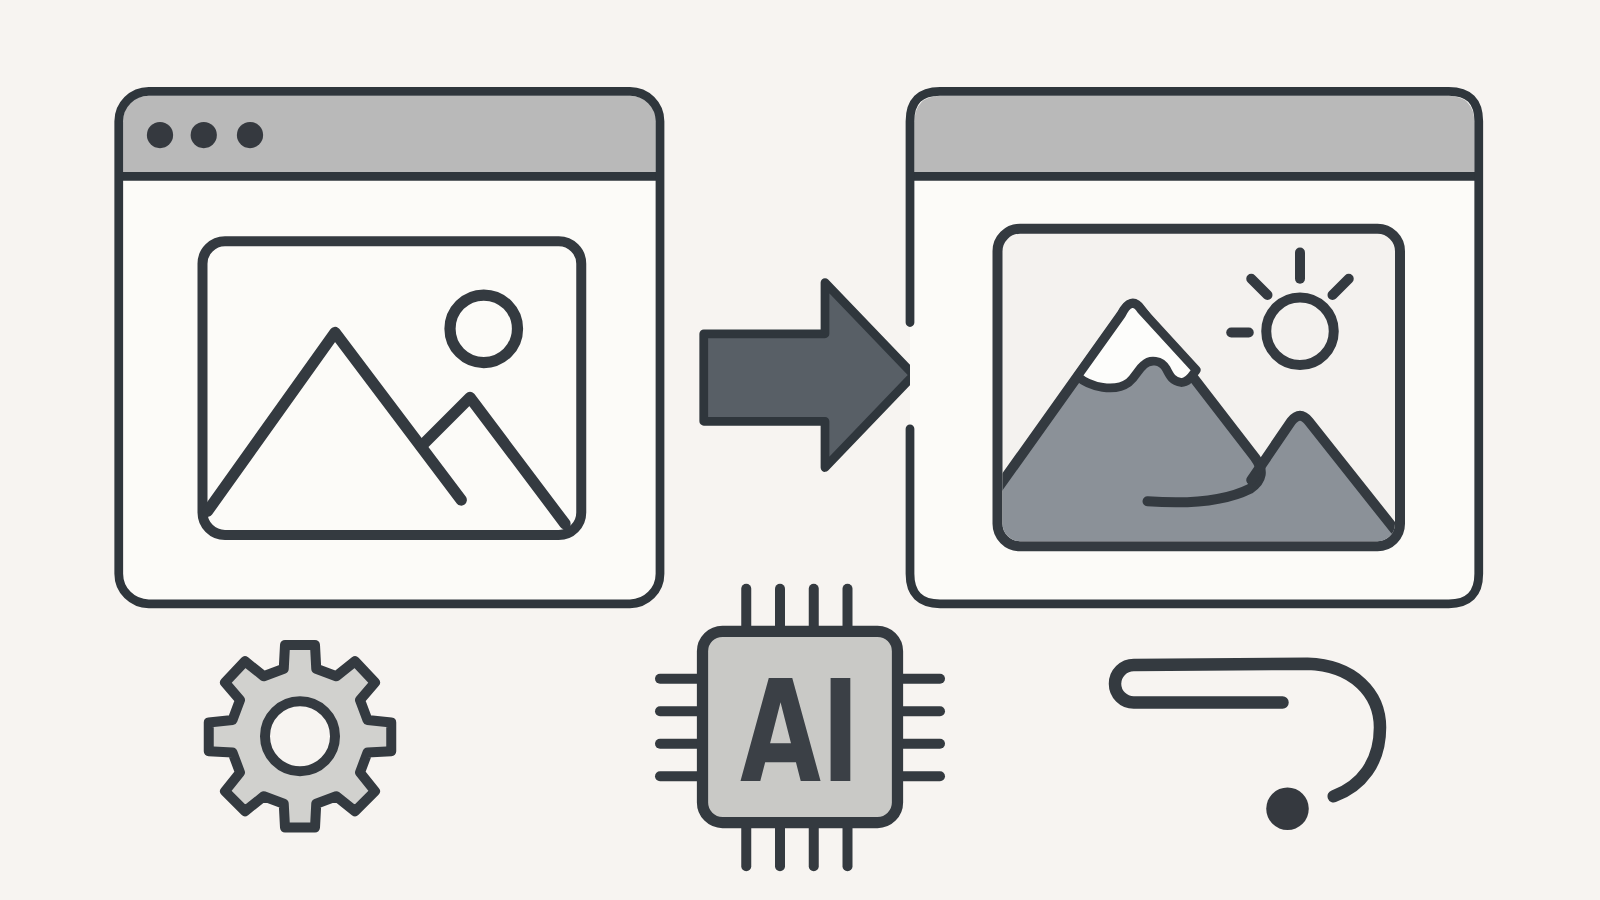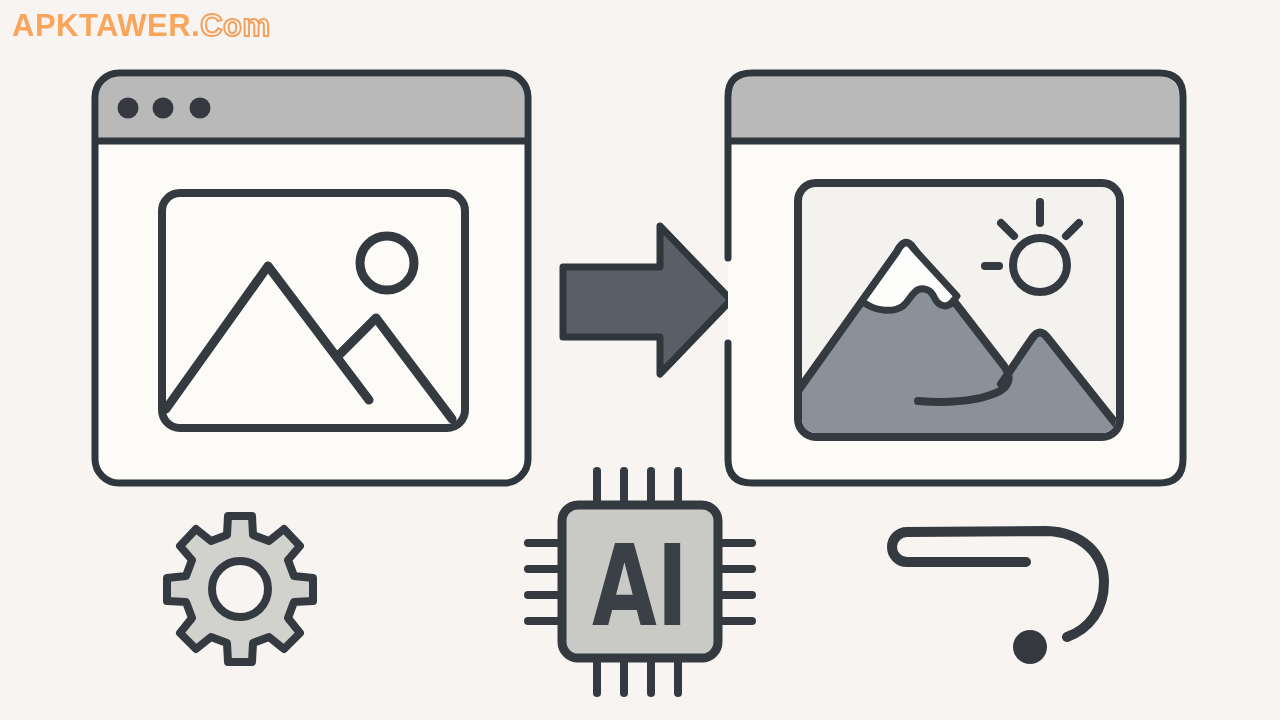--- a/index.html
+++ b/index.html
@@ -112,17 +112,14 @@
       <rect x="562" y="505" width="156" height="153" rx="16" stroke="#343a40" stroke-width="9" fill="#c9c9c6"></rect>
       <text class="chip-label" x="640" y="625" text-anchor="middle" font-size="113" fill="#3b4046" textLength="96" lengthAdjust="spacingAndGlyphs">AI</text>
     </g>
 
     <g>
       <path d="M1026,562 H907 A15,15 0 0 1 907,532 L1046,531 C1083,532 1104,555 1104,582 C1104,610 1089,629 1067,637" fill="none" stroke="#343a40" stroke-width="10" stroke-linecap="round"></path>
       <circle cx="1030" cy="647" r="17" fill="#35393f"></circle>
     </g>
   </svg>
 
-  <div class="watermark">
-    <span class="wm-brand">APKTAWER.</span><span class="wm-suffix">Com</span>
-  </div>
 
 </div>
 
 </body></html>

